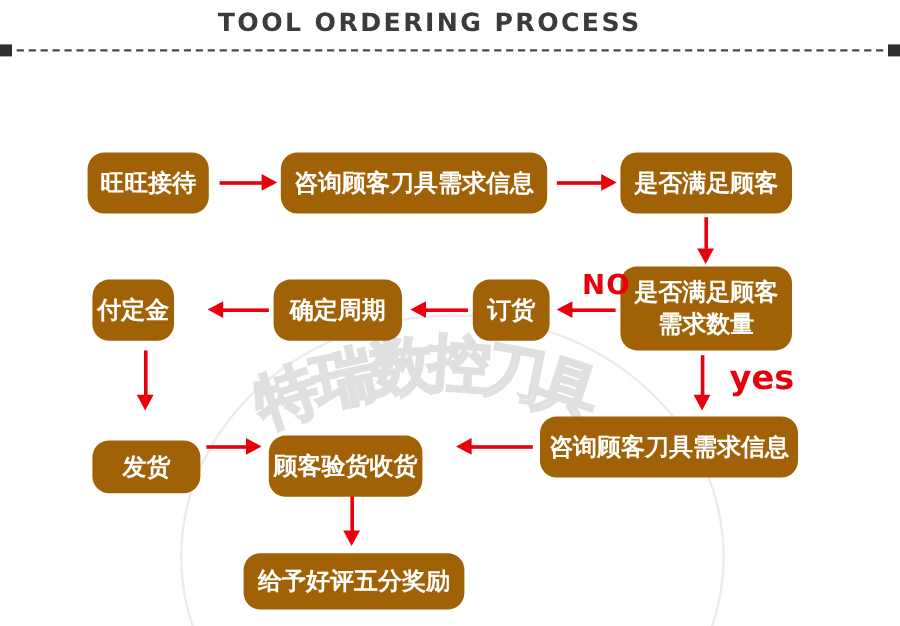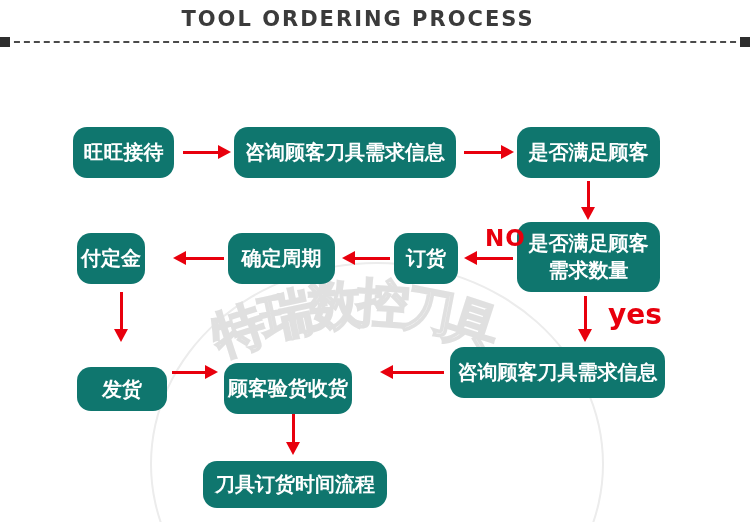--- a/index.html
+++ b/index.html
@@ -31,21 +31,21 @@
     position:absolute; left:150px; top:262px; width:450px; height:400px;
     border:2px solid #ececec; border-radius:50%; z-index:0;
   }
   .wm-char {
     position:absolute; z-index:0; font-size:52px; font-weight:bold;
     color:#fafafa; -webkit-text-stroke:2px #e0e0e0; user-select:none;
   }
 
   
   .node {
-    position:absolute; z-index:2; background:#0f766e; color:#ffffff;
+    position:absolute; z-index:2; background:#a16207; color:#ffffff;
     border-radius:14px; display:flex; flex-direction:column;
     align-items:center; justify-content:center;
     font-size:20px; font-weight:bold; line-height:1.35; text-align:center;
     box-sizing:border-box; padding:2px 4px;
   }
 
   
   .arr-h { position:absolute; z-index:1; height:3px; background:#e8000d; }
   .arr-h.right:after {
     content:""; position:absolute; right:-12px; top:-6px; width:0; height:0;
@@ -94,21 +94,21 @@
     <span>需求数量</span>
   </div>
   <div class="node" style="left:394px;top:233px;width:64px;height:51px">订货</div>
   <div class="node" style="left:228px;top:233px;width:107px;height:51px">确定周期</div>
   <div class="node" style="left:77px;top:233px;width:68px;height:51px">付定金</div>
 
   <div class="node" style="left:77px;top:367px;width:90px;height:44px">发货</div>
   <div class="node" style="left:224px;top:363px;width:128px;height:51px">顾客验货收货</div>
   <div class="node" style="left:450px;top:347px;width:215px;height:51px">咨询顾客刀具需求信息</div>
 
-  <div class="node" style="left:203px;top:461px;width:184px;height:47px">刀具订货时间流程</div>
+  <div class="node" style="left:203px;top:461px;width:184px;height:47px">给予好评五分奖励</div>
 
   <div class="arr-h right" style="left:183px;top:151px;width:36px"></div>
   <div class="arr-h right" style="left:464px;top:151px;width:38px"></div>
   <div class="arr-v down" style="left:587px;top:181px;height:27px"></div>
   <div class="arr-h left" style="left:476px;top:257px;width:37px"></div>
   <div class="arr-h left" style="left:354px;top:257px;width:36px"></div>
   <div class="arr-h left" style="left:185px;top:257px;width:39px"></div>
   <div class="arr-v down" style="left:120px;top:292px;height:38px"></div>
   <div class="arr-v down" style="left:584px;top:296px;height:34px"></div>
   <div class="arr-h right" style="left:172px;top:371px;width:34px"></div>

